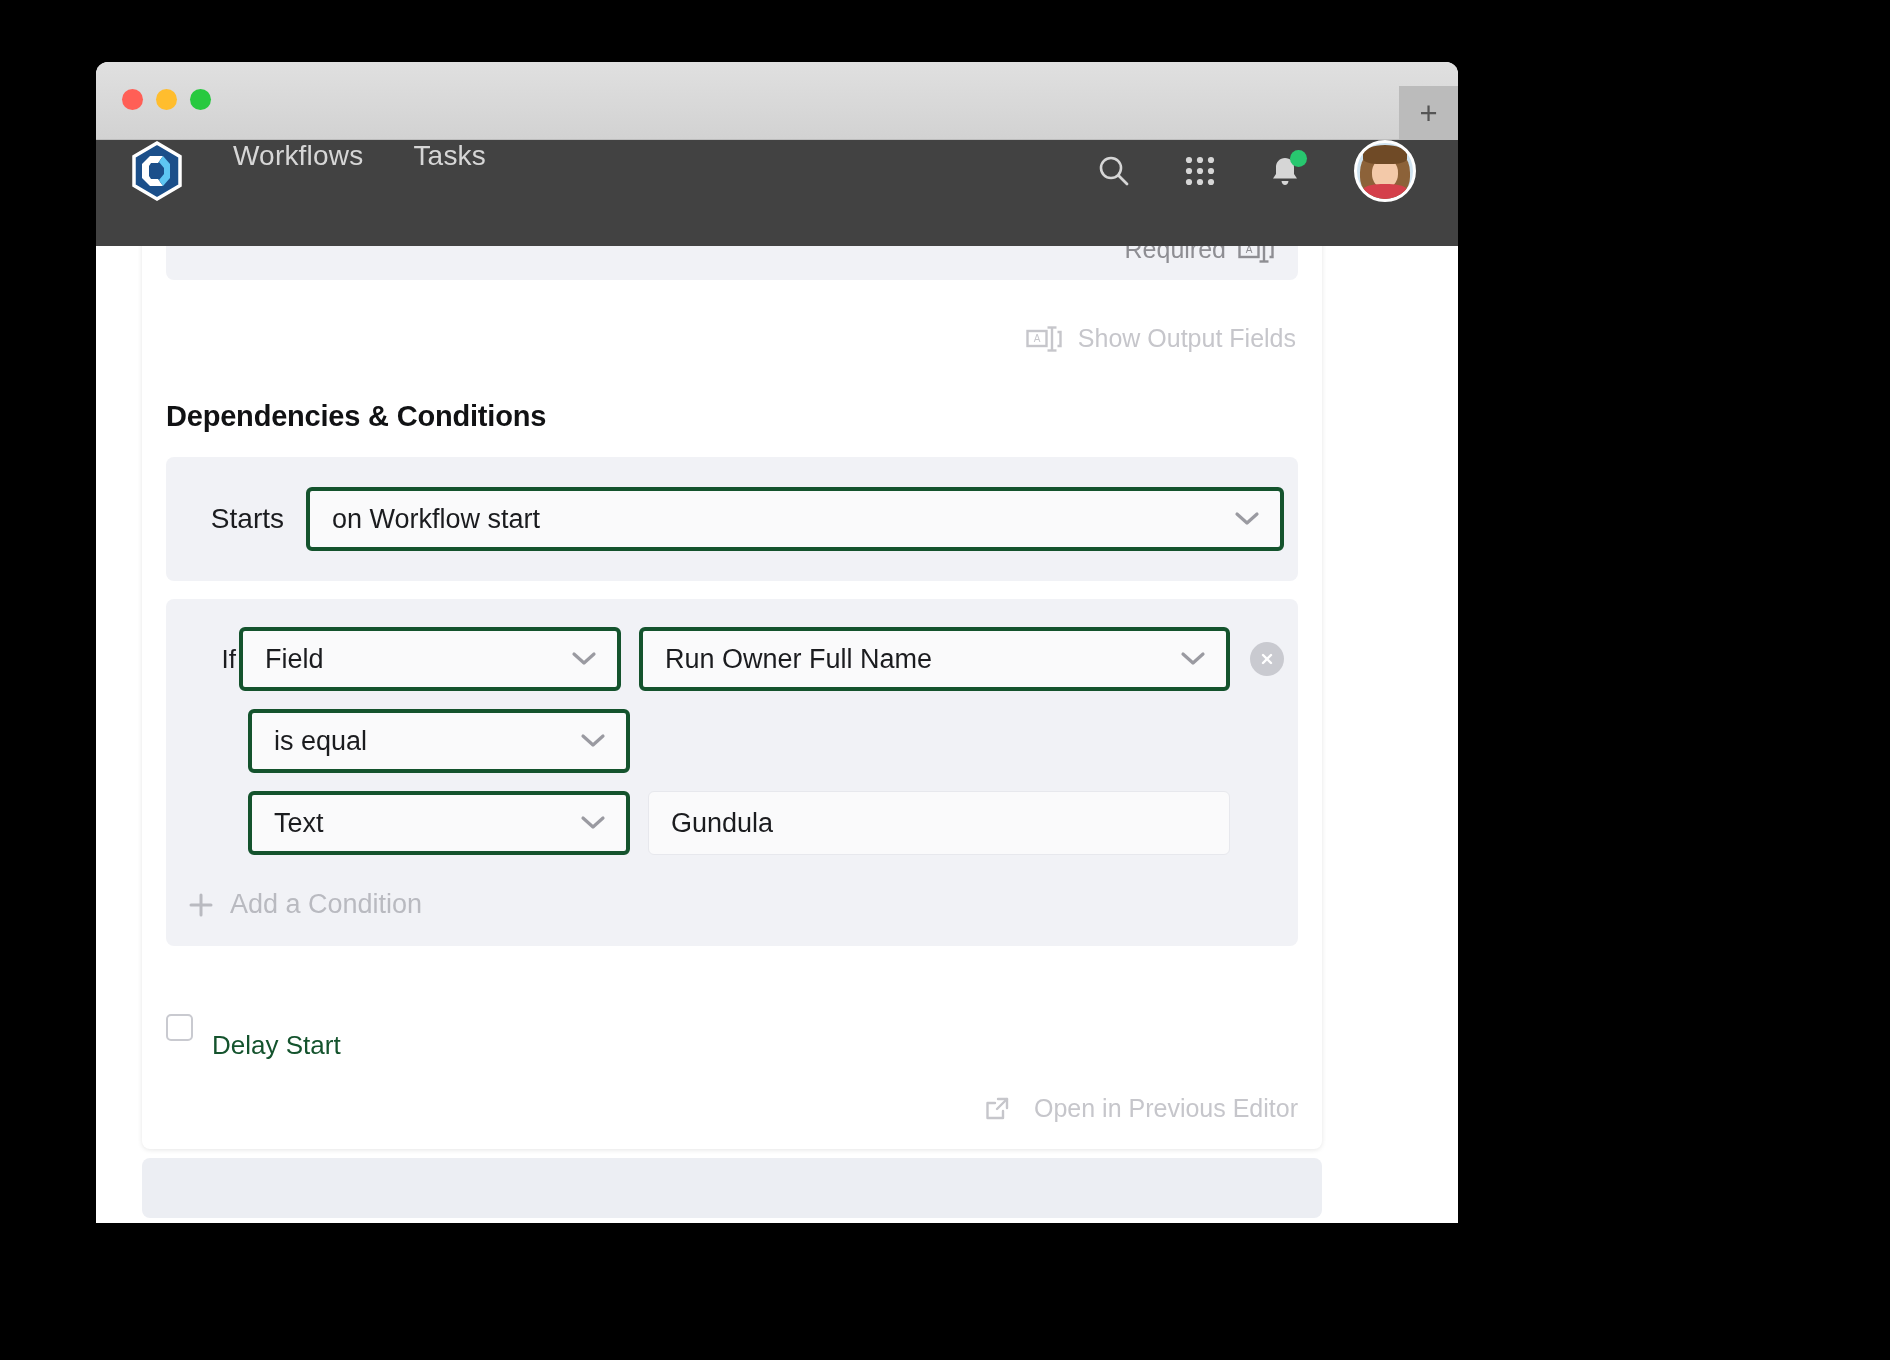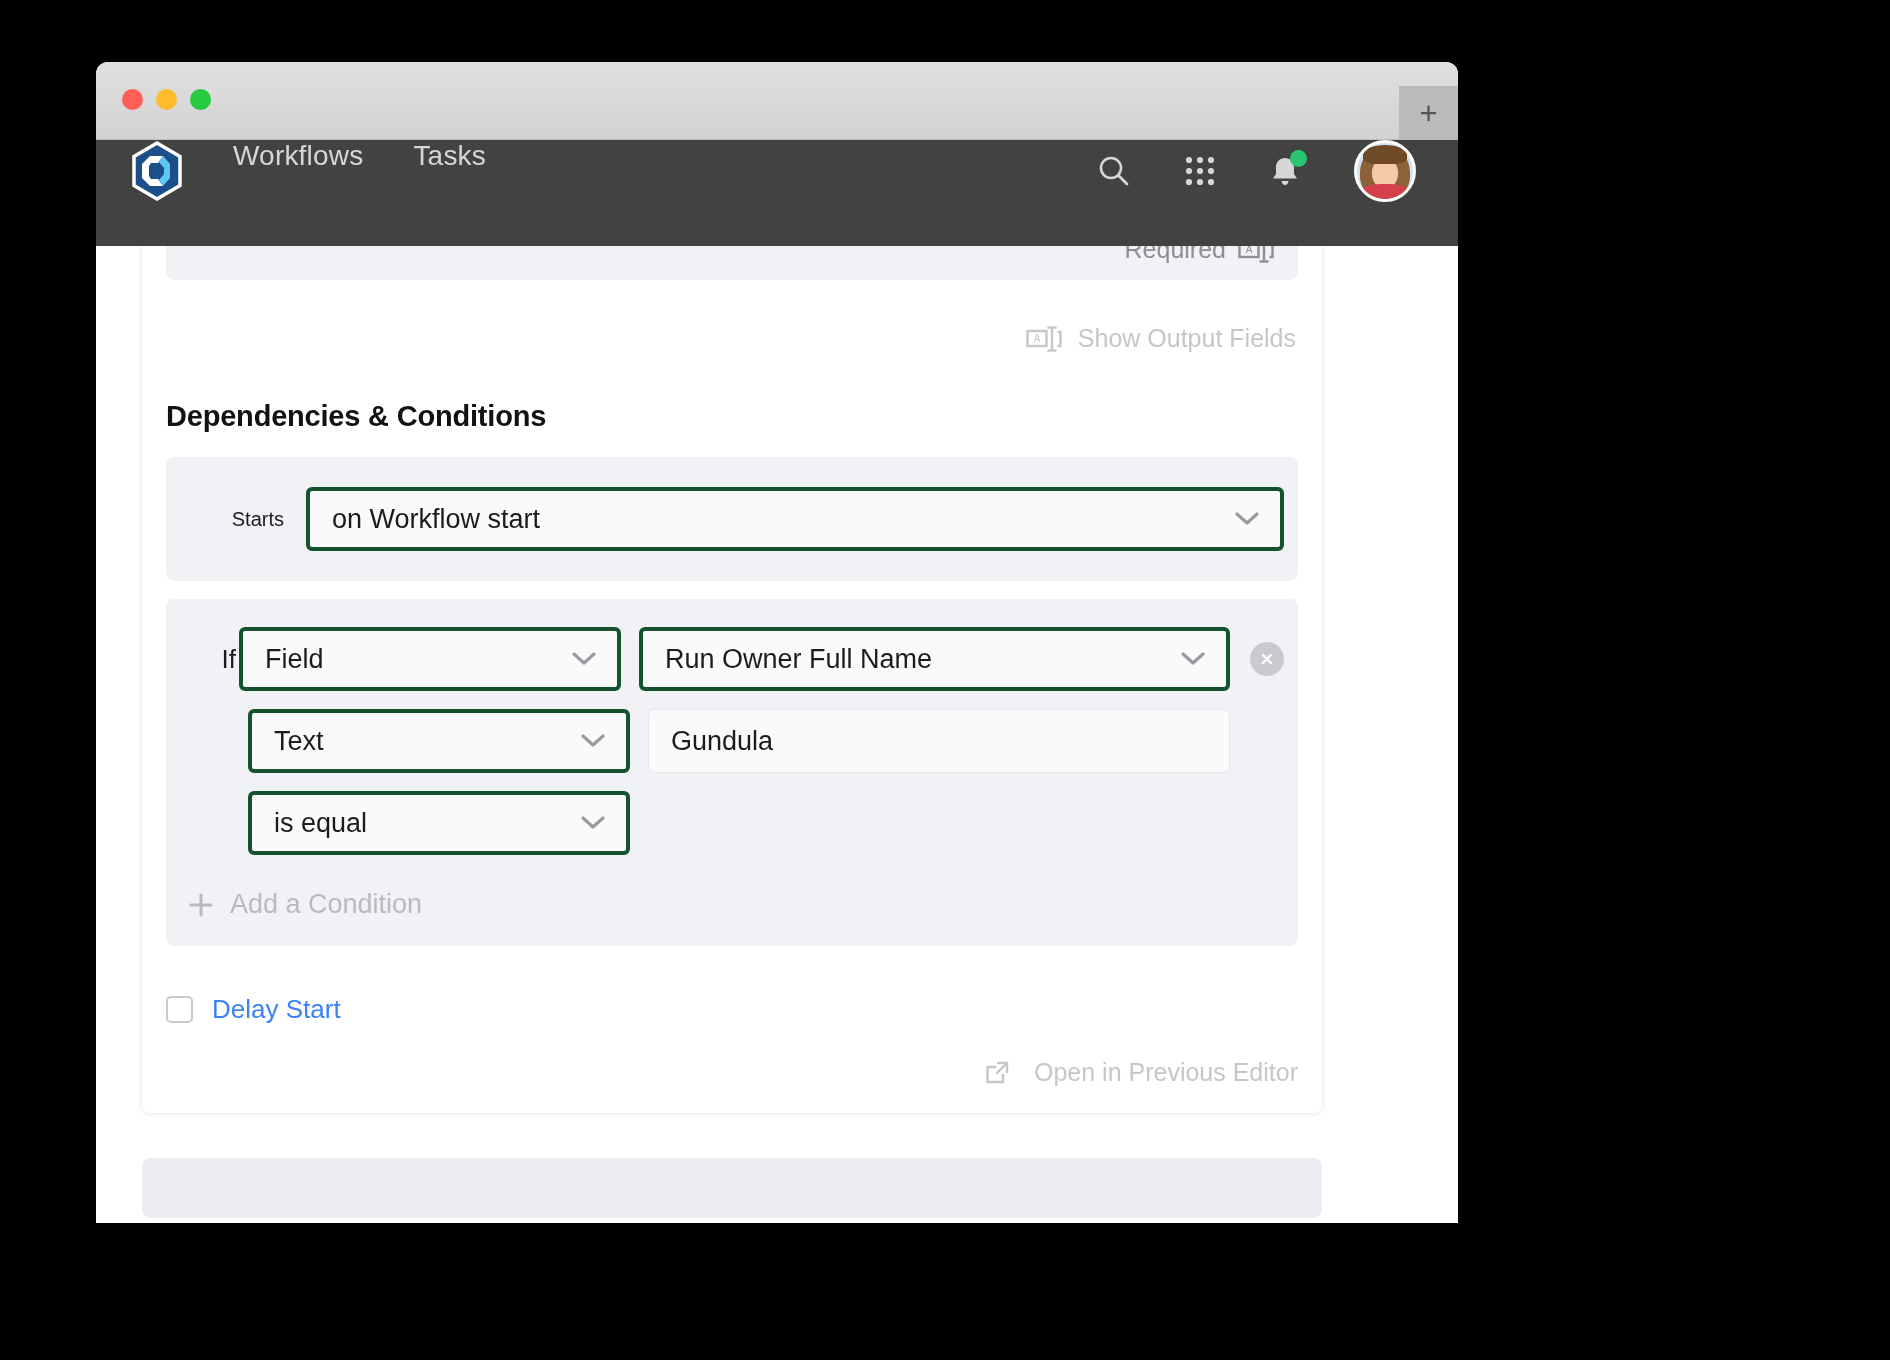--- a/index.html
+++ b/index.html
@@ -183,21 +183,21 @@
   }
   .starts-panel {
     display: flex;
     align-items: center;
     padding: 30px 14px 30px 0;
   }
   .starts-label {
     width: 140px;
     text-align: right;
     padding-right: 22px;
-    font-size: 20px;
+    font-size: 28px;
     color: #1b1c1f;
   }
   .select {
     position: relative;
     background: #fafafb;
     border: 4px solid #14532d;
     border-radius: 6px;
     height: 64px;
     display: flex;
     align-items: center;
@@ -273,21 +273,21 @@
     align-items: center;
     gap: 19px;
     padding: 48px 0 0 24px;
   }
   .checkbox {
     width: 27px; height: 27px;
     border: 2px solid #c9cad0;
     border-radius: 5px;
     background: #ffffff;
   }
-  .delay-label { font-size: 26px; color: #3b82f6; }
+  .delay-label { font-size: 26px; color: #14532d; margin-top: 36px; }
 
   .prev-editor {
     display: flex;
     align-items: center;
     justify-content: flex-end;
     gap: 24px;
     color: #c6c6cb;
     font-size: 25px;
     padding: 33px 24px 0 0;
   }
@@ -451,44 +451,44 @@
               <svg width="20" height="20" viewBox="0 0 20 20">
                 <line x1="6" y1="6" x2="14" y2="14" stroke="#ffffff" stroke-width="2.4" stroke-linecap="round"></line>
                 <line x1="14" y1="6" x2="6" y2="14" stroke="#ffffff" stroke-width="2.4" stroke-linecap="round"></line>
               </svg>
             </div>
           </div>
 
           <div class="cond-row">
             <div class="spacer-if"></div>
             <div class="select sel-small">
+              <span>is equal</span>
+              <span class="chev">
+                <svg width="26" height="16" viewBox="0 0 26 16">
+                  <path d="M3 3 L13 12 L23 3" fill="none" stroke="#9a9aa1" stroke-width="3.2" stroke-linecap="round" stroke-linejoin="round"></path>
+                </svg>
+              </span>
+            </div>
+            <div class="gap-right"></div>
+          </div>
+
+          <div class="cond-row">
+            <div class="spacer-if"></div>
+            <div class="select sel-small">
               <span>Text</span>
               <span class="chev">
                 <svg width="26" height="16" viewBox="0 0 26 16">
                   <path d="M3 3 L13 12 L23 3" fill="none" stroke="#9a9aa1" stroke-width="3.2" stroke-linecap="round" stroke-linejoin="round"></path>
                 </svg>
               </span>
             </div>
             <div class="textinput">Gundula</div>
             <div class="gap-right"></div>
           </div>
 
-          <div class="cond-row">
-            <div class="spacer-if"></div>
-            <div class="select sel-small">
-              <span>is equal</span>
-              <span class="chev">
-                <svg width="26" height="16" viewBox="0 0 26 16">
-                  <path d="M3 3 L13 12 L23 3" fill="none" stroke="#9a9aa1" stroke-width="3.2" stroke-linecap="round" stroke-linejoin="round"></path>
-                </svg>
-              </span>
-            </div>
-            <div class="gap-right"></div>
-          </div>
-
           <div class="add-cond">
             <span>
               <svg width="26" height="26" viewBox="0 0 26 26">
                 <line x1="13" y1="3" x2="13" y2="23" stroke="#b9bac0" stroke-width="3" stroke-linecap="round"></line>
                 <line x1="3" y1="13" x2="23" y2="13" stroke="#b9bac0" stroke-width="3" stroke-linecap="round"></line>
               </svg>
             </span>
             <span>Add a Condition</span>
           </div>
 

